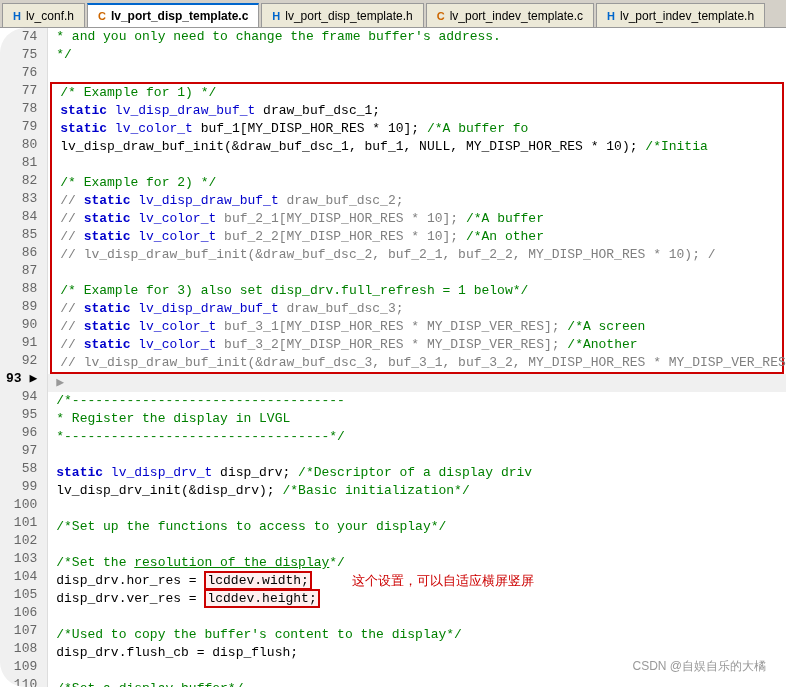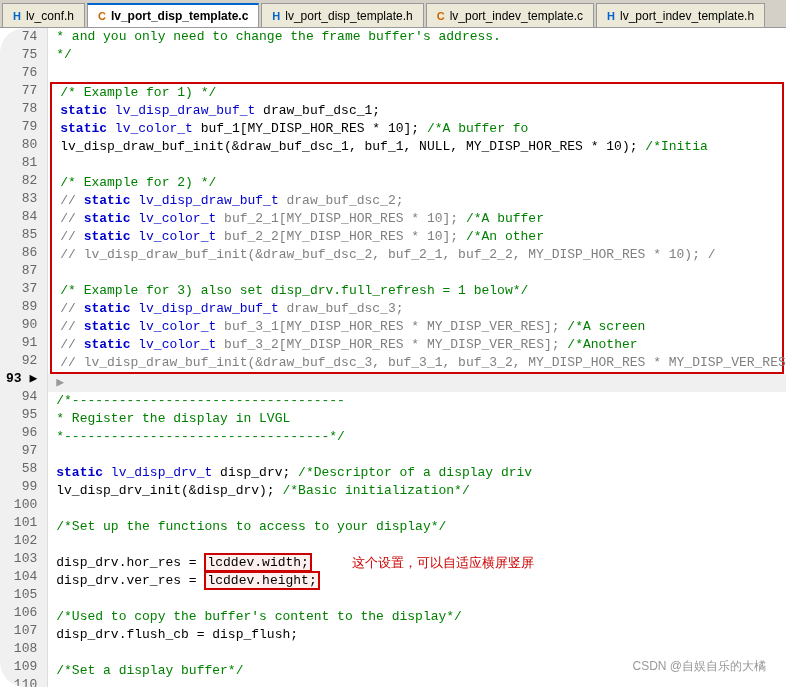--- a/index.html
+++ b/index.html
@@ -141,21 +141,21 @@
     <div class="line-number">78</div>
     <div class="line-number">79</div>
     <div class="line-number">80</div>
     <div class="line-number">81</div>
     <div class="line-number">82</div>
     <div class="line-number">83</div>
     <div class="line-number">84</div>
     <div class="line-number">85</div>
     <div class="line-number">86</div>
     <div class="line-number">87</div>
-    <div class="line-number">37</div>
+    <div class="line-number">88</div>
     <div class="line-number">89</div>
     <div class="line-number">90</div>
     <div class="line-number">91</div>
     <div class="line-number">92</div>
     <div class="line-number has-fold">93 ▶</div>
     <div class="line-number">94</div>
     <div class="line-number">95</div>
     <div class="line-number">96</div>
     <div class="line-number">97</div>
     <div class="line-number">58</div>
@@ -277,20 +277,23 @@
     </div>
 
     <div class="code-line"></div>
 
     <div class="code-line">
       <span class="c-comment">    /*Set up the functions to access to your display*/</span>
     </div>
 
     <div class="code-line"></div>
 
+    <div class="code-line">
+      <span class="c-comment">    /*Set the <span style="text-decoration:underline;">resolution of the display</span>*/</span>
+    </div>
 
     <div class="code-line" style="display:flex; align-items:center;">
       <span class="c-normal">    disp_drv.hor_res = <span style="border:2px solid #cc0000; padding:0 1px; background:#fff0f0;">lcddev.width;</span></span>
       <span class="c-chinese-annotation" style="margin-left: 40px; color:#cc0000; font-size:13px;">这个设置，可以自适应横屏竖屏</span>
     </div>
 
     <div class="code-line">
       <span class="c-normal">    disp_drv.ver_res = <span style="border:2px solid #cc0000; padding:0 1px; background:#fff0f0;">lcddev.height;</span></span>
     </div>
 

